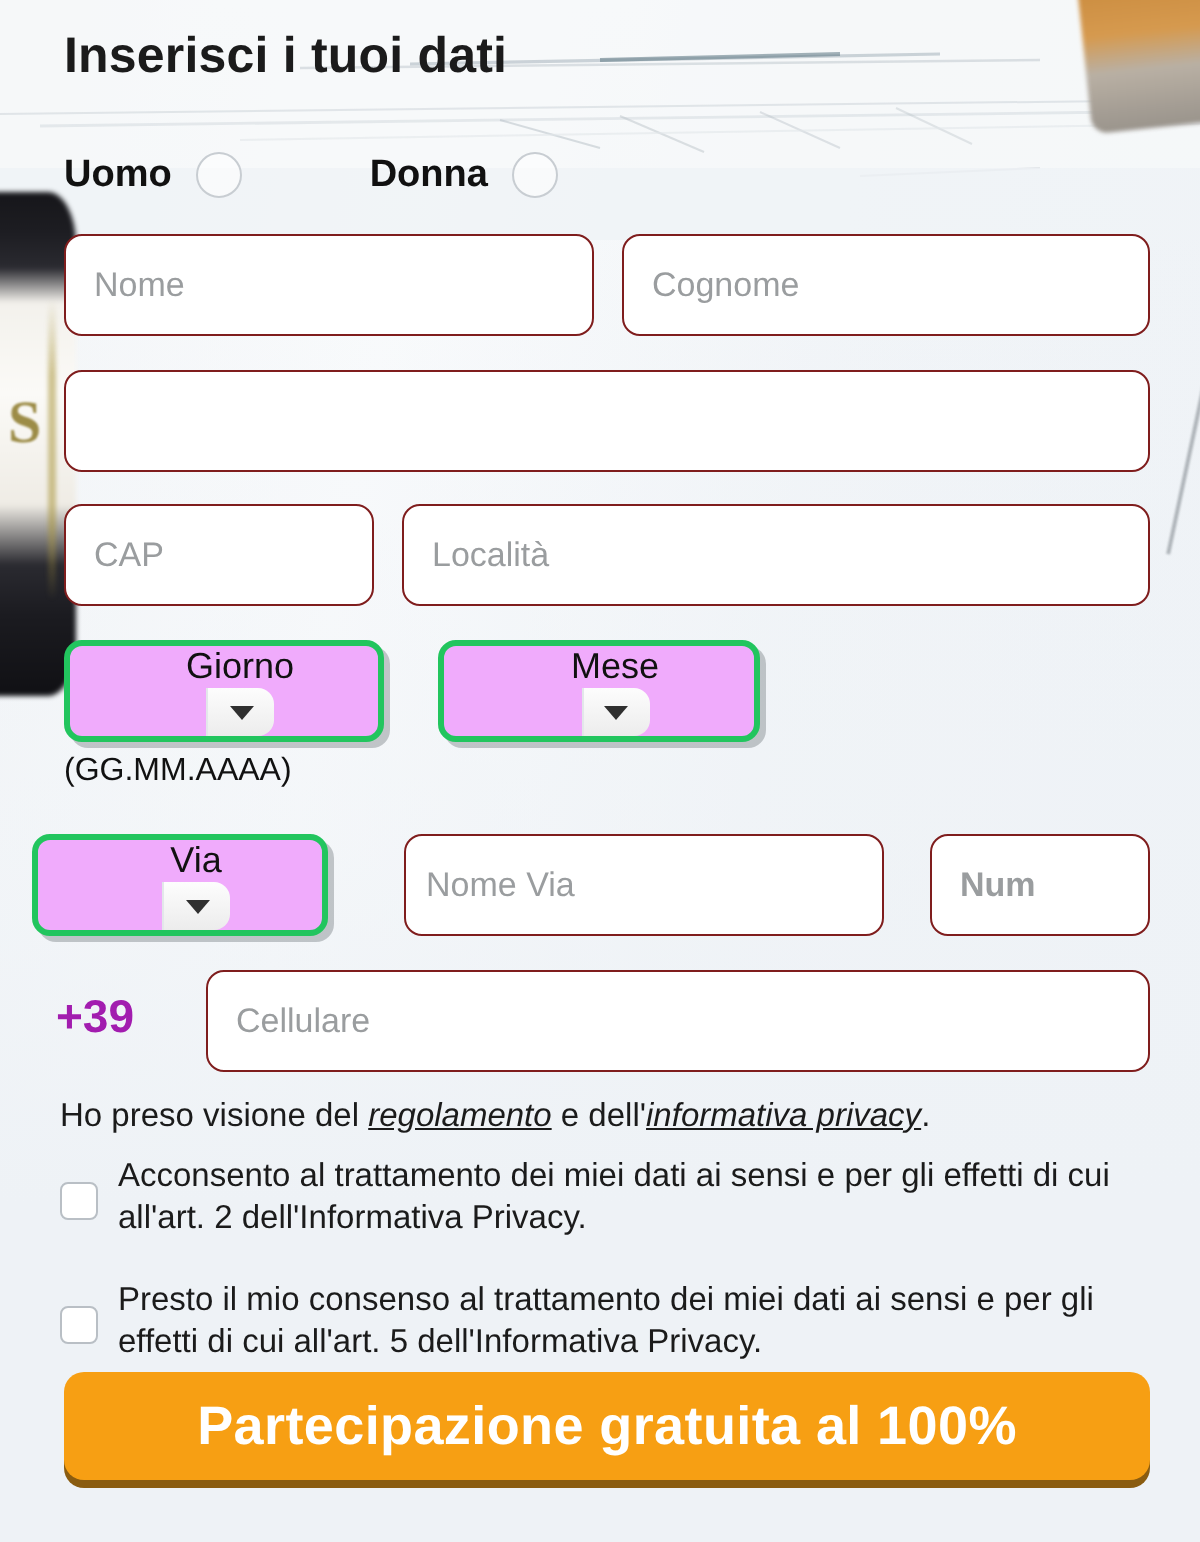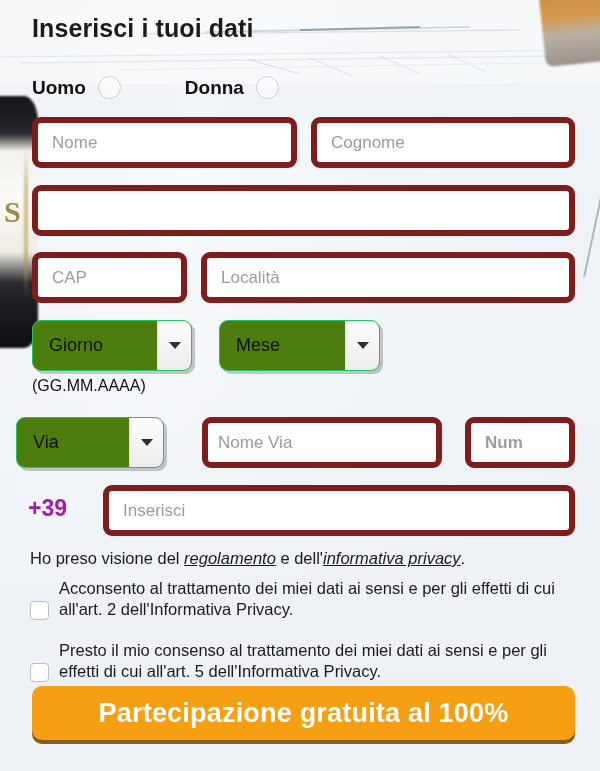--- a/index.html
+++ b/index.html
@@ -136,44 +136,45 @@
     width: 23px; height: 23px;
     border-radius: 50%;
     border: 1px solid #c8cdd2;
     background: rgba(255,255,255,.55);
   }
 
   
   .fld {
     position: absolute;
     background: #fff;
-    border: 6px solid #7f1d1d;
+    border: 1px solid #7f1d1d;
     border-radius: 9px;
     height: 51px;
     display: flex;
     align-items: center;
     padding: 0 14px;
     font-size: 17px;
     color: #9a9d9f;
   }
   .fld.empty { color: transparent; }
 
   
   .sel {
     position: absolute;
     height: 51px;
-    background: #4d7c0f;
-    border: 1px solid #22c55e;
+    background: #f0abfc;
+    border: 3px solid #22c55e;
     border-radius: 9px;
     display: flex;
     align-items: center;
     padding: 0 0 0 16px;
     font-size: 18px;
     color: #111;
     box-shadow: 3px 3px 0 0 rgba(120,126,132,.42);
+    flex-direction: column;
   }
   .sel .sel-label { flex: 1; }
   .sel .sel-arrow {
     width: 34px;
     height: 100%;
     border-left: 1px solid #e3e7ea;
     border-radius: 0 8px 8px 0;
     background: linear-gradient(180deg,#fdfdfd 0%, #ececec 100%);
     display: flex;
     align-items: center;
@@ -211,21 +212,21 @@
     color: #1b1b1b;
   }
   .consent-line u { text-decoration: underline; font-style: italic; }
 
   .chk-row {
     position: absolute;
     left: 30px;
     width: 552px;
     display: flex;
     gap: 10px;
-    align-items: flex-end;
+    align-items: center;
   }
   .chk-row.r1 { top: 578px; }
   .chk-row.r2 { top: 640px; }
   .chkbox {
     flex: 0 0 auto;
     width: 19px; height: 19px;
     margin-top: 3px;
     border: 1px solid #b9bfc5;
     border-radius: 4px;
     background: #fff;
@@ -321,21 +322,21 @@
   <div class="sel" style="left:16px; top:417px; width:148px;">
     <span class="sel-label">Via</span>
     <span class="sel-arrow">
         <i></i>
       </span>
   </div>
   <div class="fld" style="left:202px; top:417px; width:240px;padding-left:10px;">Nome Via</div>
   <div class="fld" style="left:465px; top:417px; width:110px;font-weight:bold;">Num</div>
 
   <div class="prefix">+39</div>
-  <div class="fld" style="left:103px; top:485px; width:472px;">Inserisci</div>
+  <div class="fld" style="left:103px; top:485px; width:472px;">Cellulare</div>
 
   <div class="consent-line">
     <span>Ho preso visione del </span><u>regolamento</u><span> e dell'</span><u>informativa privacy</u><span>.</span>
   </div>
 
   <div class="chk-row r1">
     <span class="chkbox"></span>
     <span class="chk-text">Acconsento al trattamento dei miei dati ai sensi e per gli effetti di cui all'art. 2 dell'Informativa Privacy.</span>
   </div>
 

